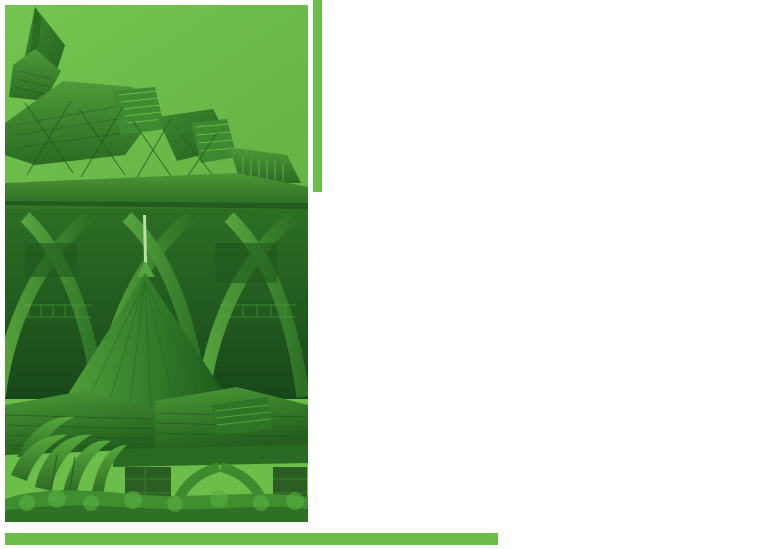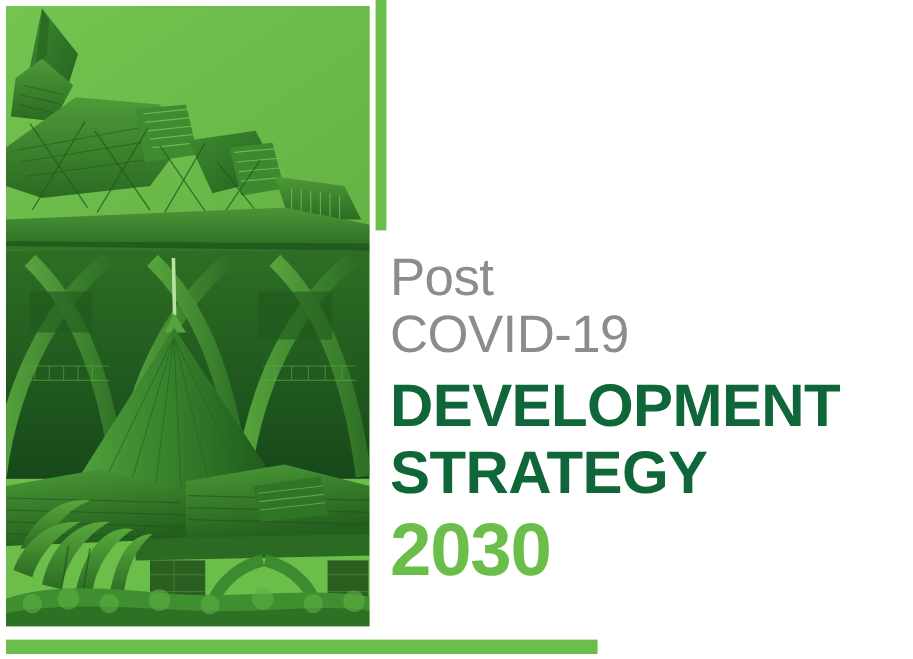--- a/index.html
+++ b/index.html
@@ -304,23 +304,16 @@
         <circle cx="170" cy="499" r="8"></circle>
           <circle cx="214" cy="494" r="9"></circle>
         <circle cx="256" cy="498" r="8"></circle>
           <circle cx="290" cy="496" r="9"></circle>
       </g>
     </svg>
   </div>
 
   <div class="vbar"></div>
 
-  <div class="title-block">
-    <span class="line-light line-post">Post</span>
-    <span class="line-light line-covid">COVID-19</span>
-    <span class="line-heavy line-dev">DEVELOPMENT</span>
-    <span class="line-heavy line-strategy">STRATEGY</span>
-    <span class="line-year">2030</span>
-  </div>
 
   <div class="hbar"></div>
 
 </div>
 
 </body></html>

